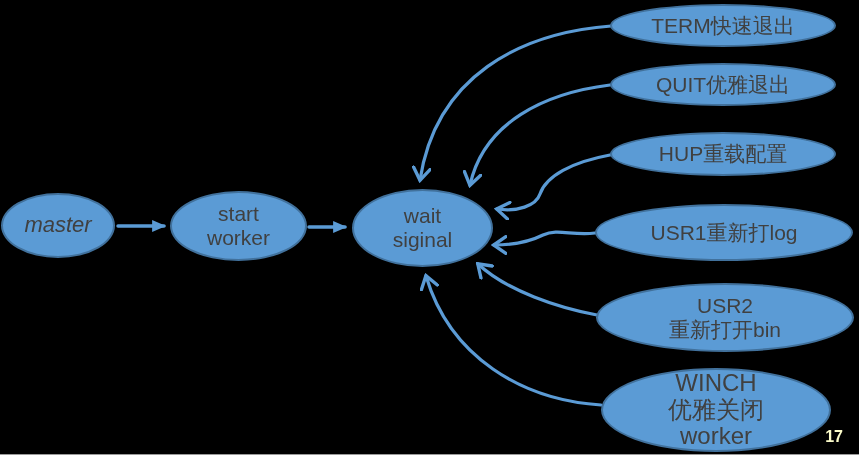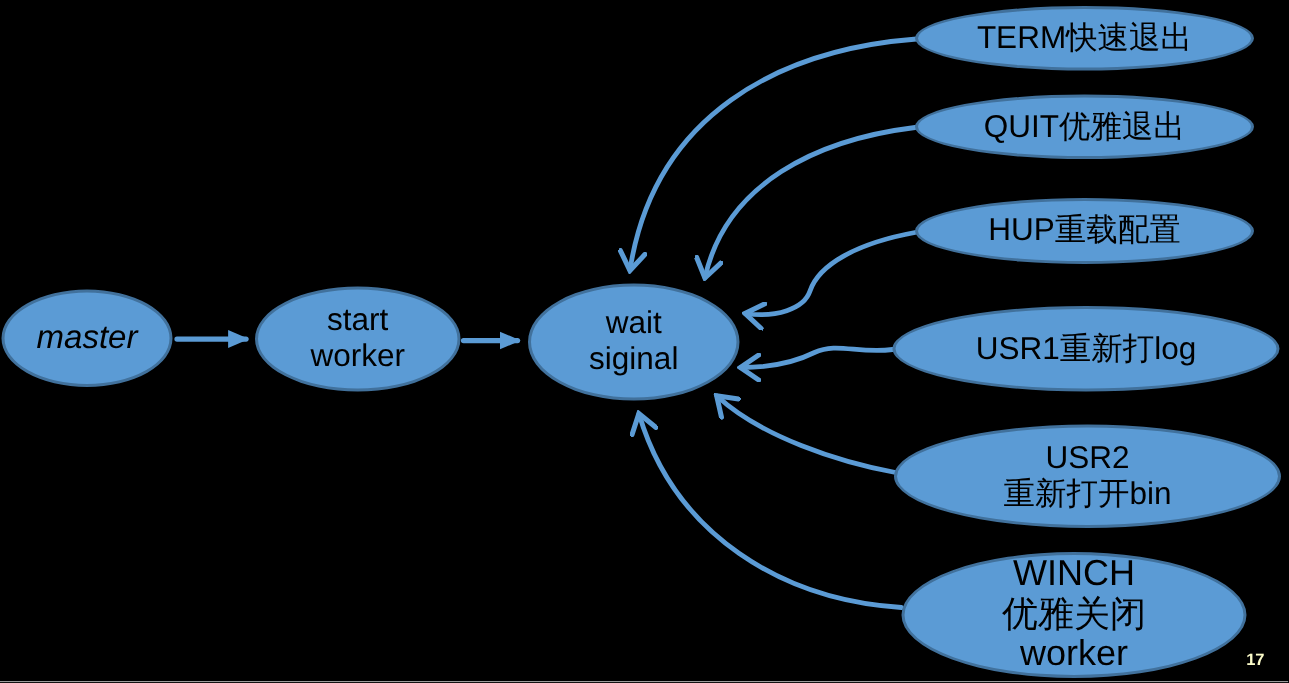--- a/index.html
+++ b/index.html
@@ -23,40 +23,40 @@
   .node {
     position: absolute;
     box-sizing: border-box;
     border-radius: 50%;
     background: #5b9bd5;
     border: 2.5px solid #41719c;
     display: flex;
     align-items: center;
     justify-content: center;
     text-align: center;
-    color: #000000;
+    color: #404040;
     white-space: pre-line;
     line-height: 1.12;
     font-size: 21px;
   }
   #node-master       { left: 1px;   top: 193px; width: 114px; height: 65px; font-size: 22px; font-style: italic; }
   #node-start-workers{ left: 170px; top: 191px; width: 137px; height: 70px; }
   #node-wait-signal  { left: 352px; top: 189px; width: 141px; height: 78px; text-align: center; }
   #node-term         { left: 610px; top: 4px;   width: 226px; height: 43px; }
   #node-quit         { left: 610px; top: 63px;  width: 226px; height: 43px; }
   #node-hup          { left: 610px; top: 132px; width: 226px; height: 44px; }
   #node-usr1         { left: 595px; top: 204px; width: 258px; height: 57px; text-align: center; }
   #node-usr2         { left: 596px; top: 283px; width: 258px; height: 69px; }
   #node-winch        { left: 601px; top: 368px; width: 230px; height: 84px; font-size: 24px; }
   .page-number {
     position: absolute;
     right: 16px;
     bottom: 9px;
     color: #fbfbc9;
-    font-size: 11px;
+    font-size: 16px;
     font-weight: bold;
   }
   .bottom-line {
     position: absolute;
     left: 0; right: 0; bottom: 0;
     height: 1px;
     background: #9b9b9b;
   }
 </style>
 </head>

